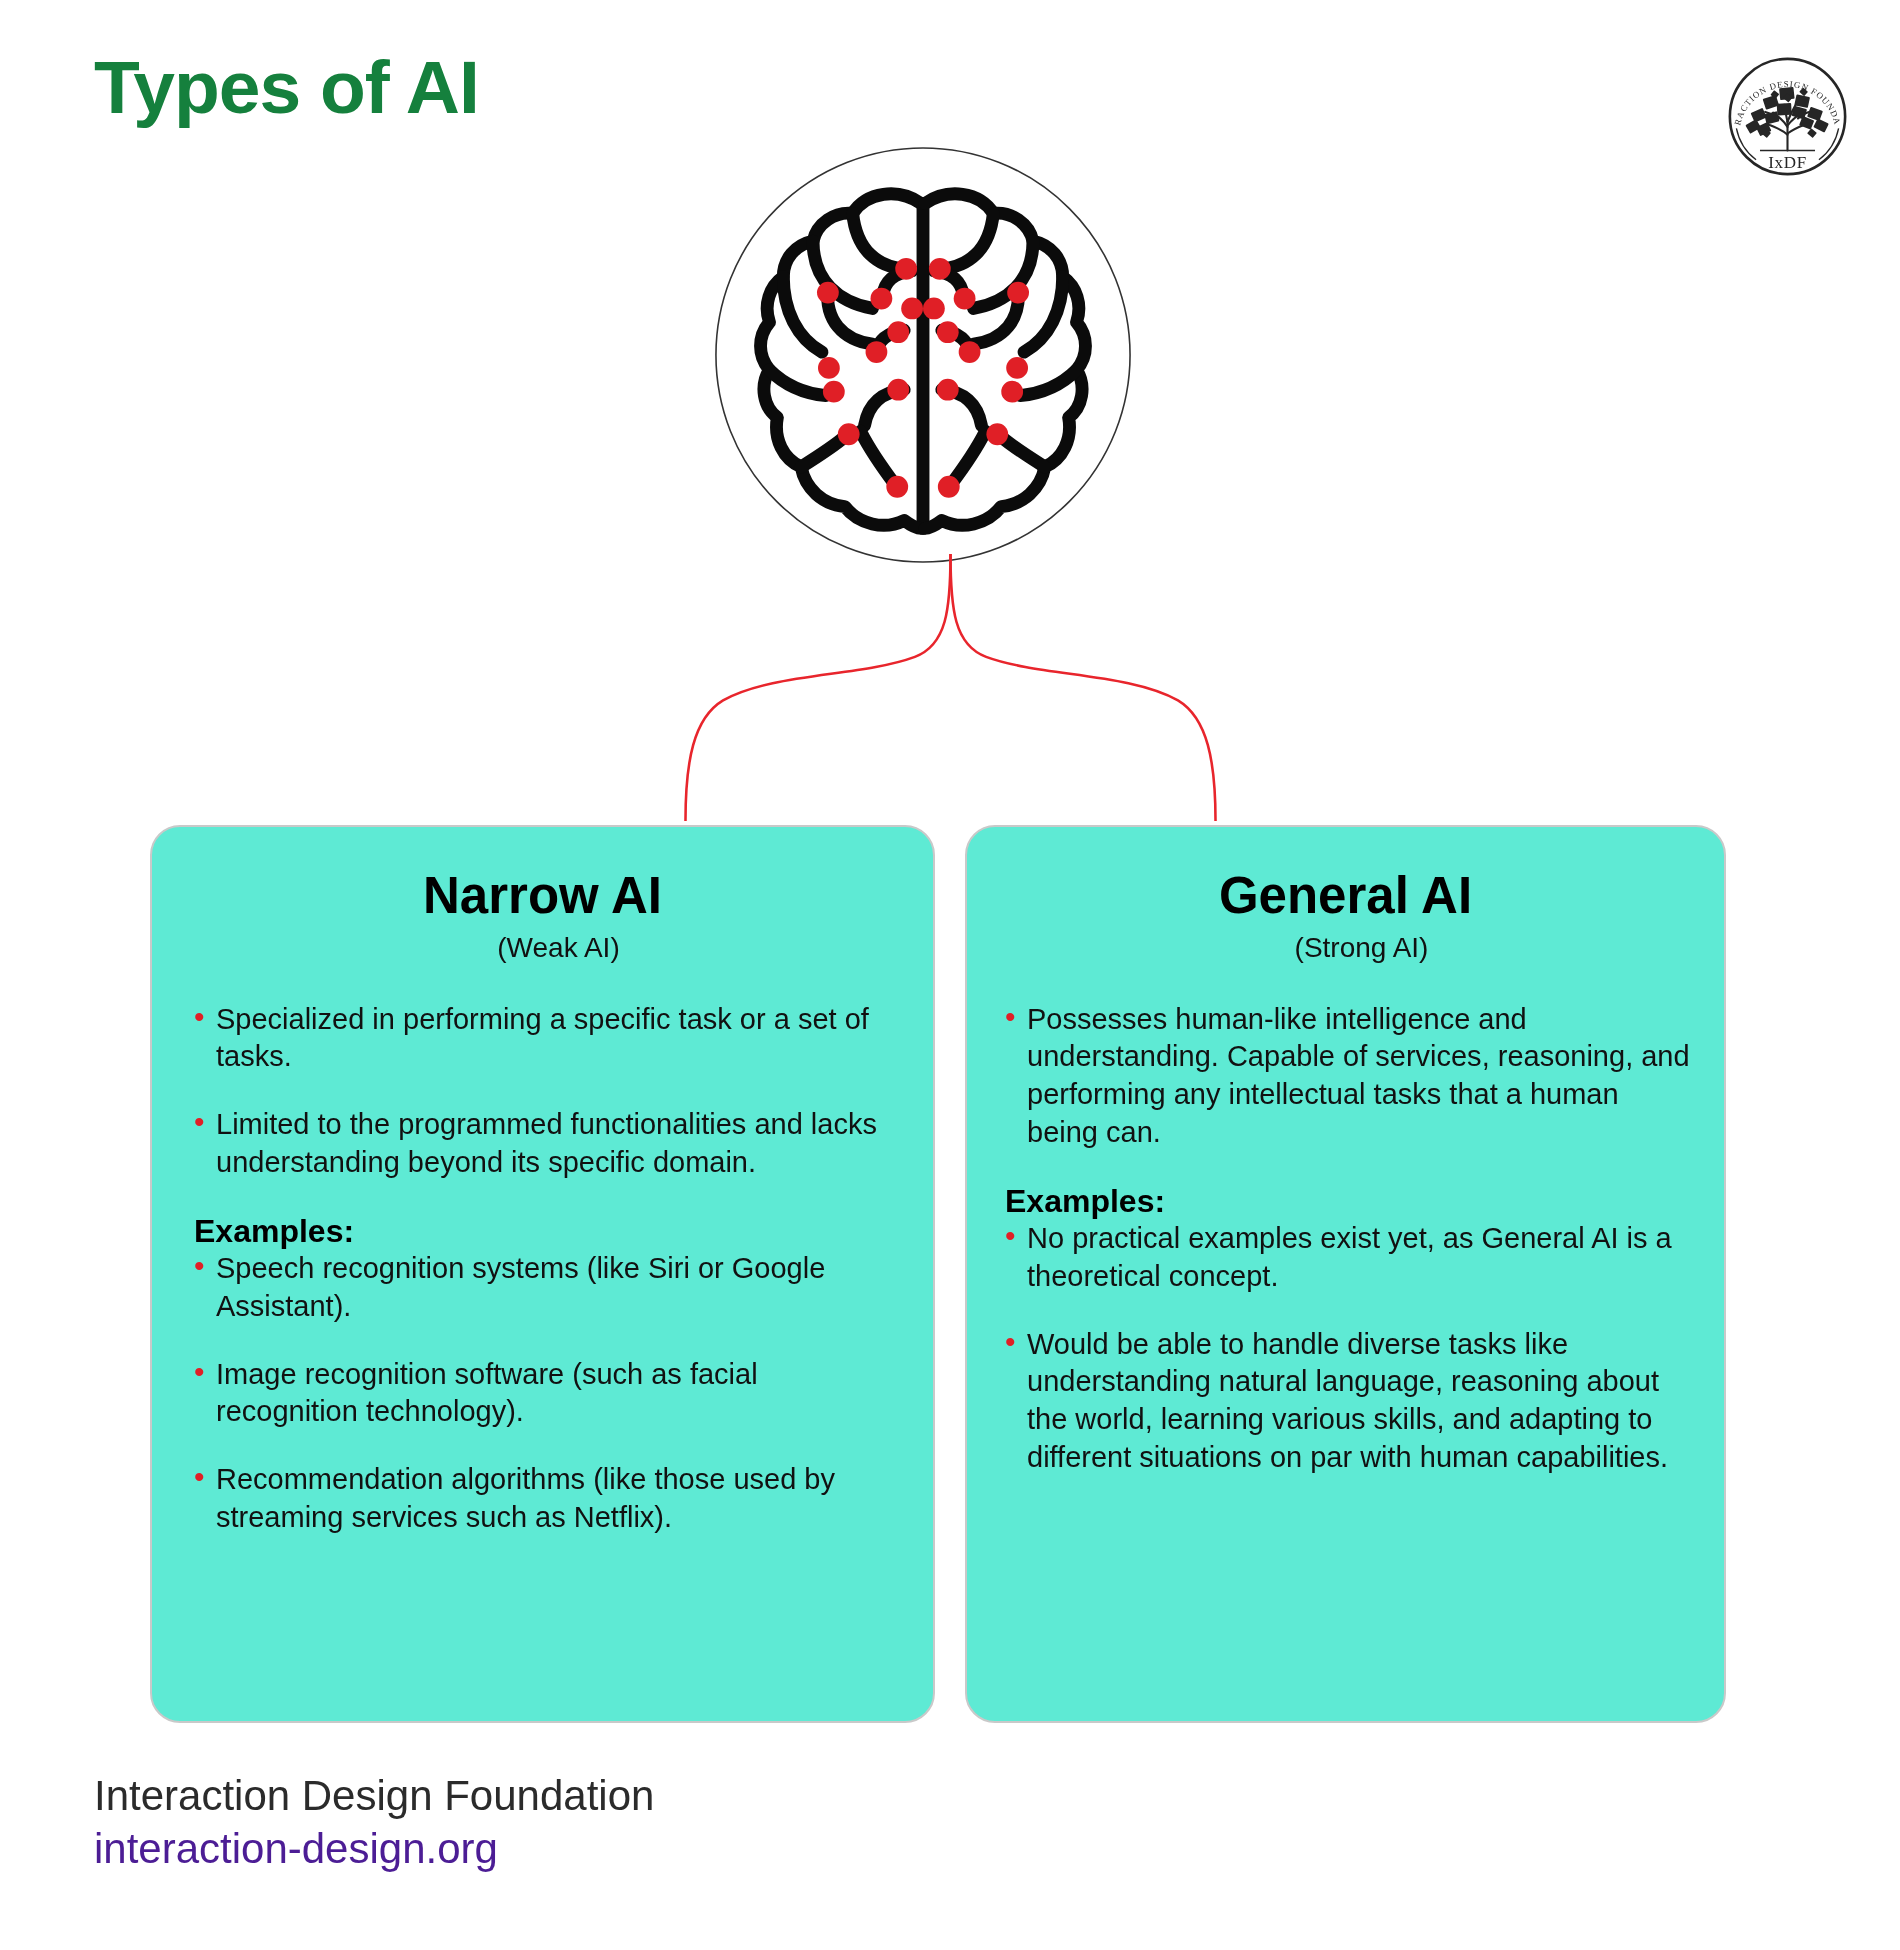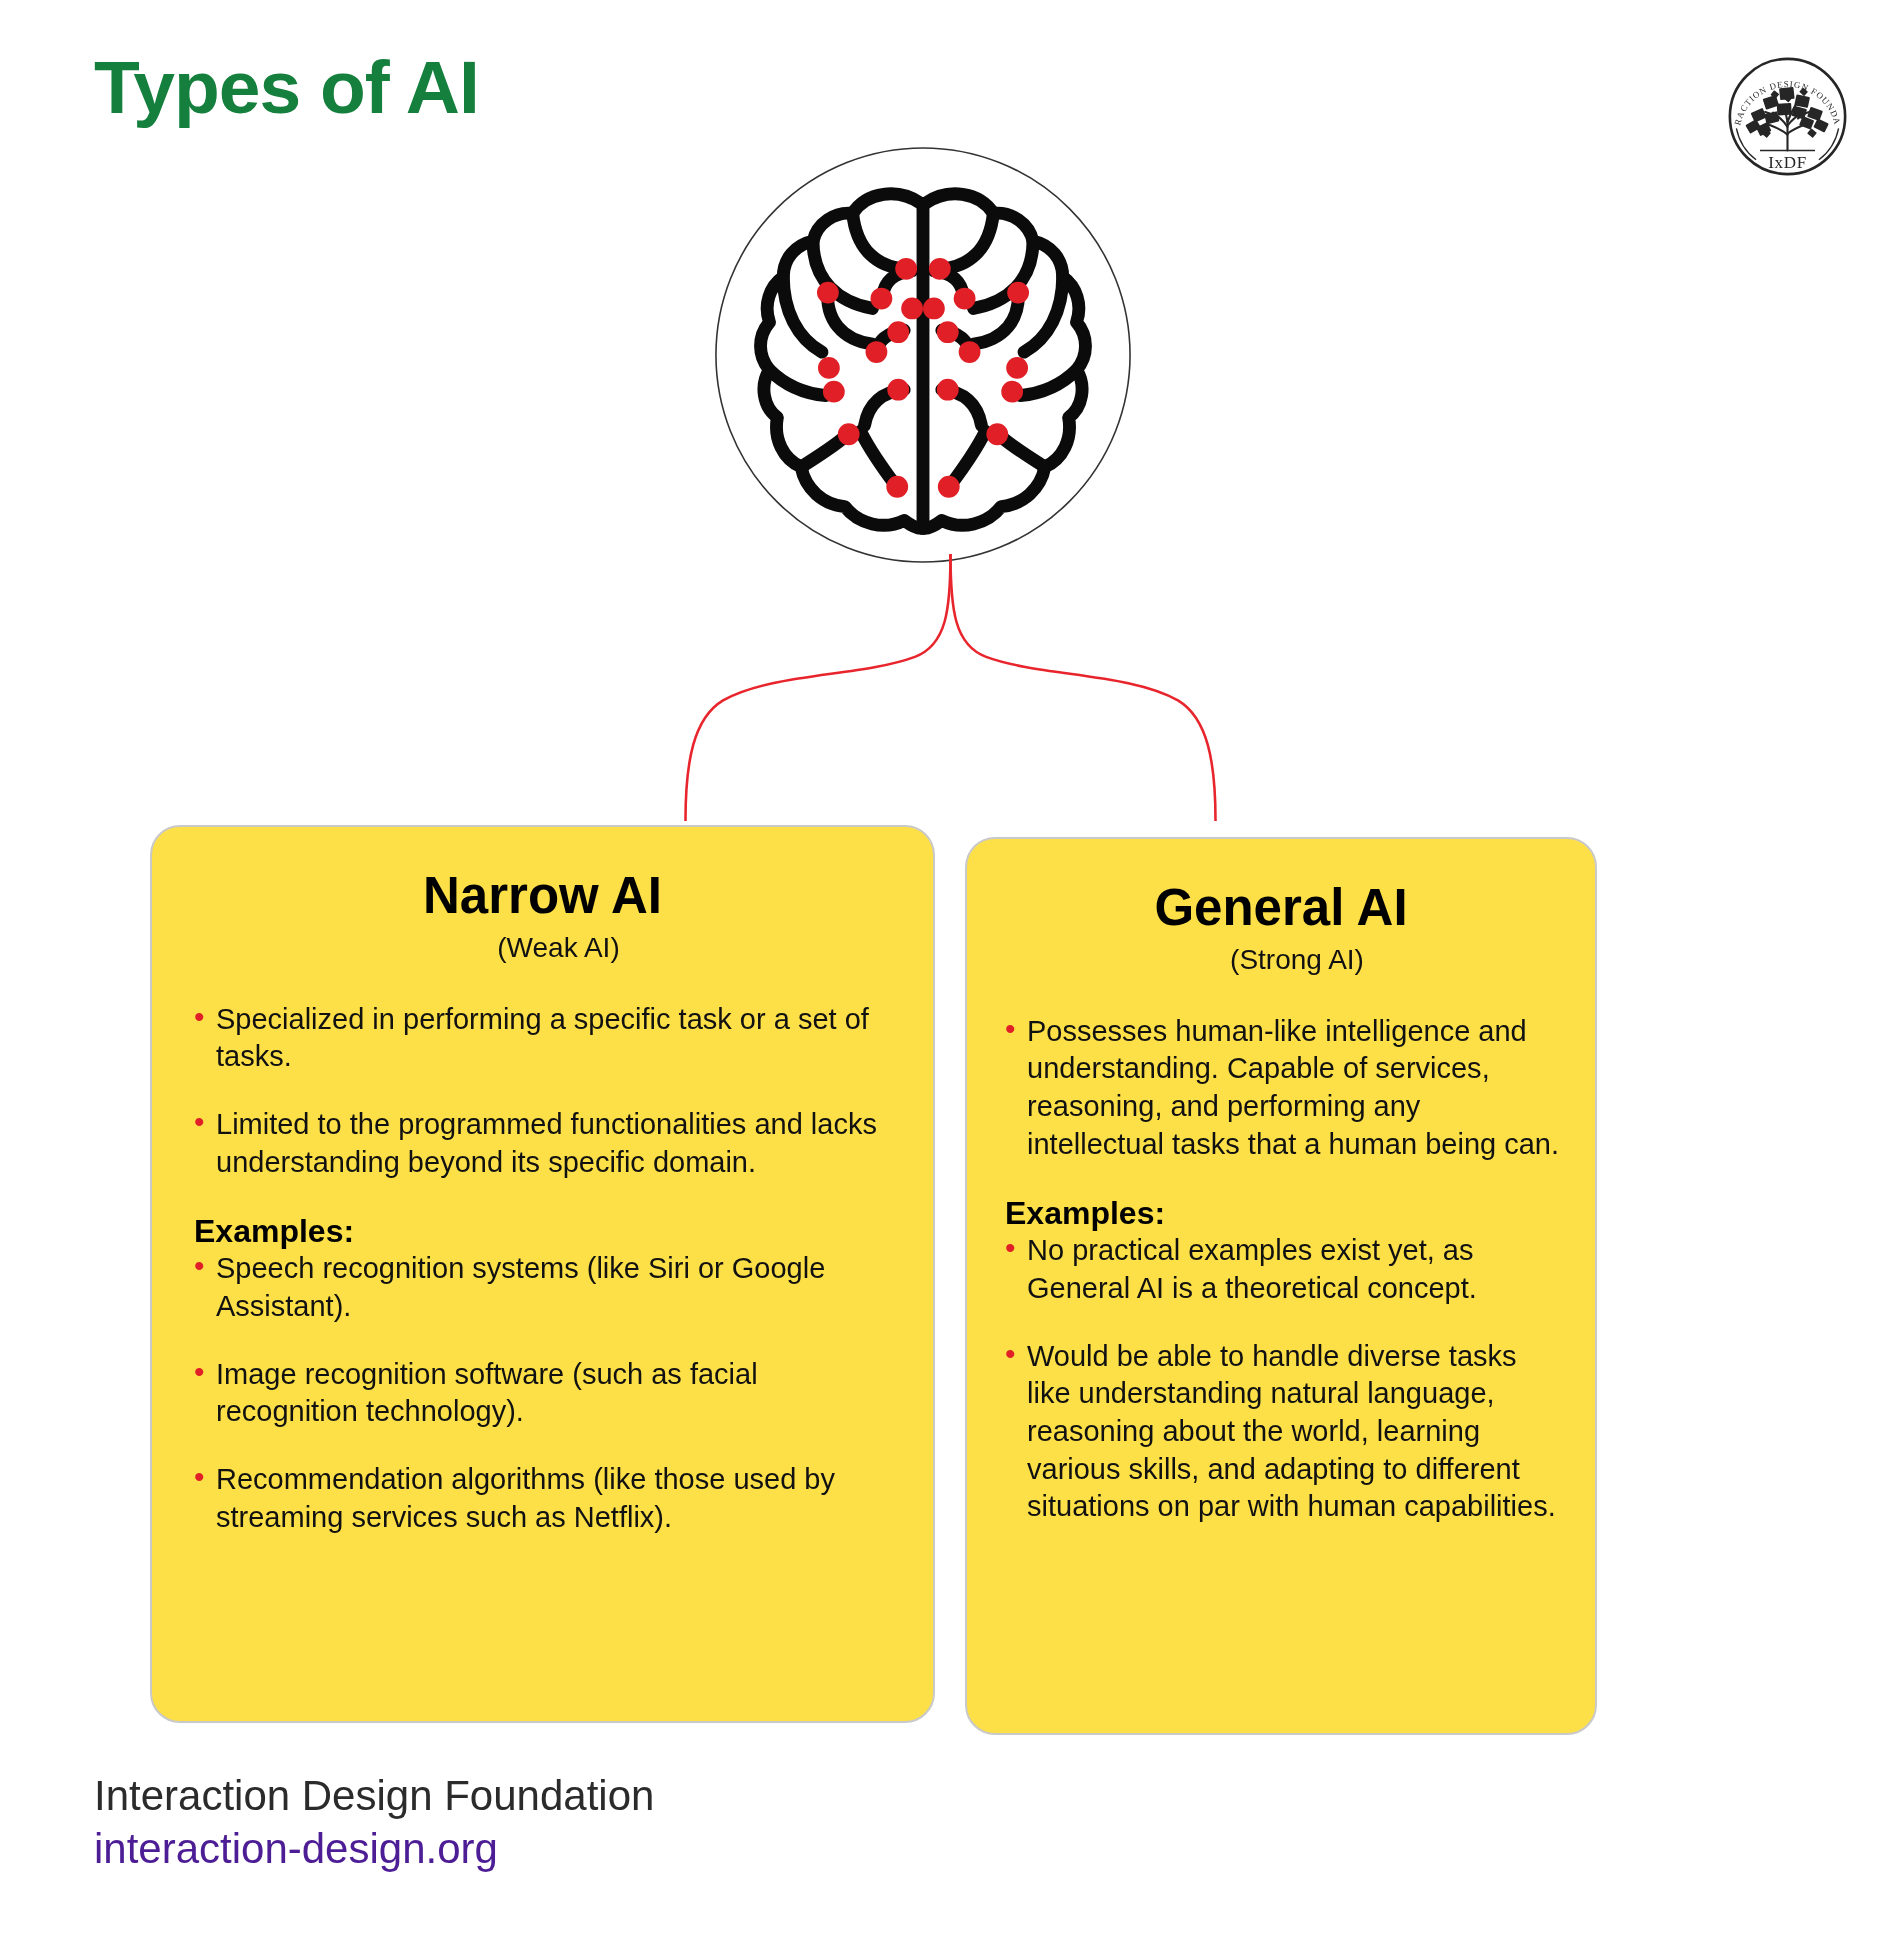--- a/index.html
+++ b/index.html
@@ -56,25 +56,25 @@
     pointer-events: none;
   }
 
   
   .card {
     position: absolute;
     top: 825px;
     height: 898px;
     border: 2px solid #c9c9c9;
     border-radius: 30px;
-    background: #fde047;
+    background: #5eead4;
     box-sizing: border-box;
   }
   #card-narrow { left: 150px; width: 785px; }
-  #card-general { left: 965px; width: 632px; margin-top: 12px; }
+  #card-general { left: 965px; width: 761px; }
 
   .card-head {
     text-align: center;
     padding-top: 40px;
   }
   .card-title {
     font-size: 51px;
     font-weight: bold;
     color: #000000;
     line-height: 1.12;

